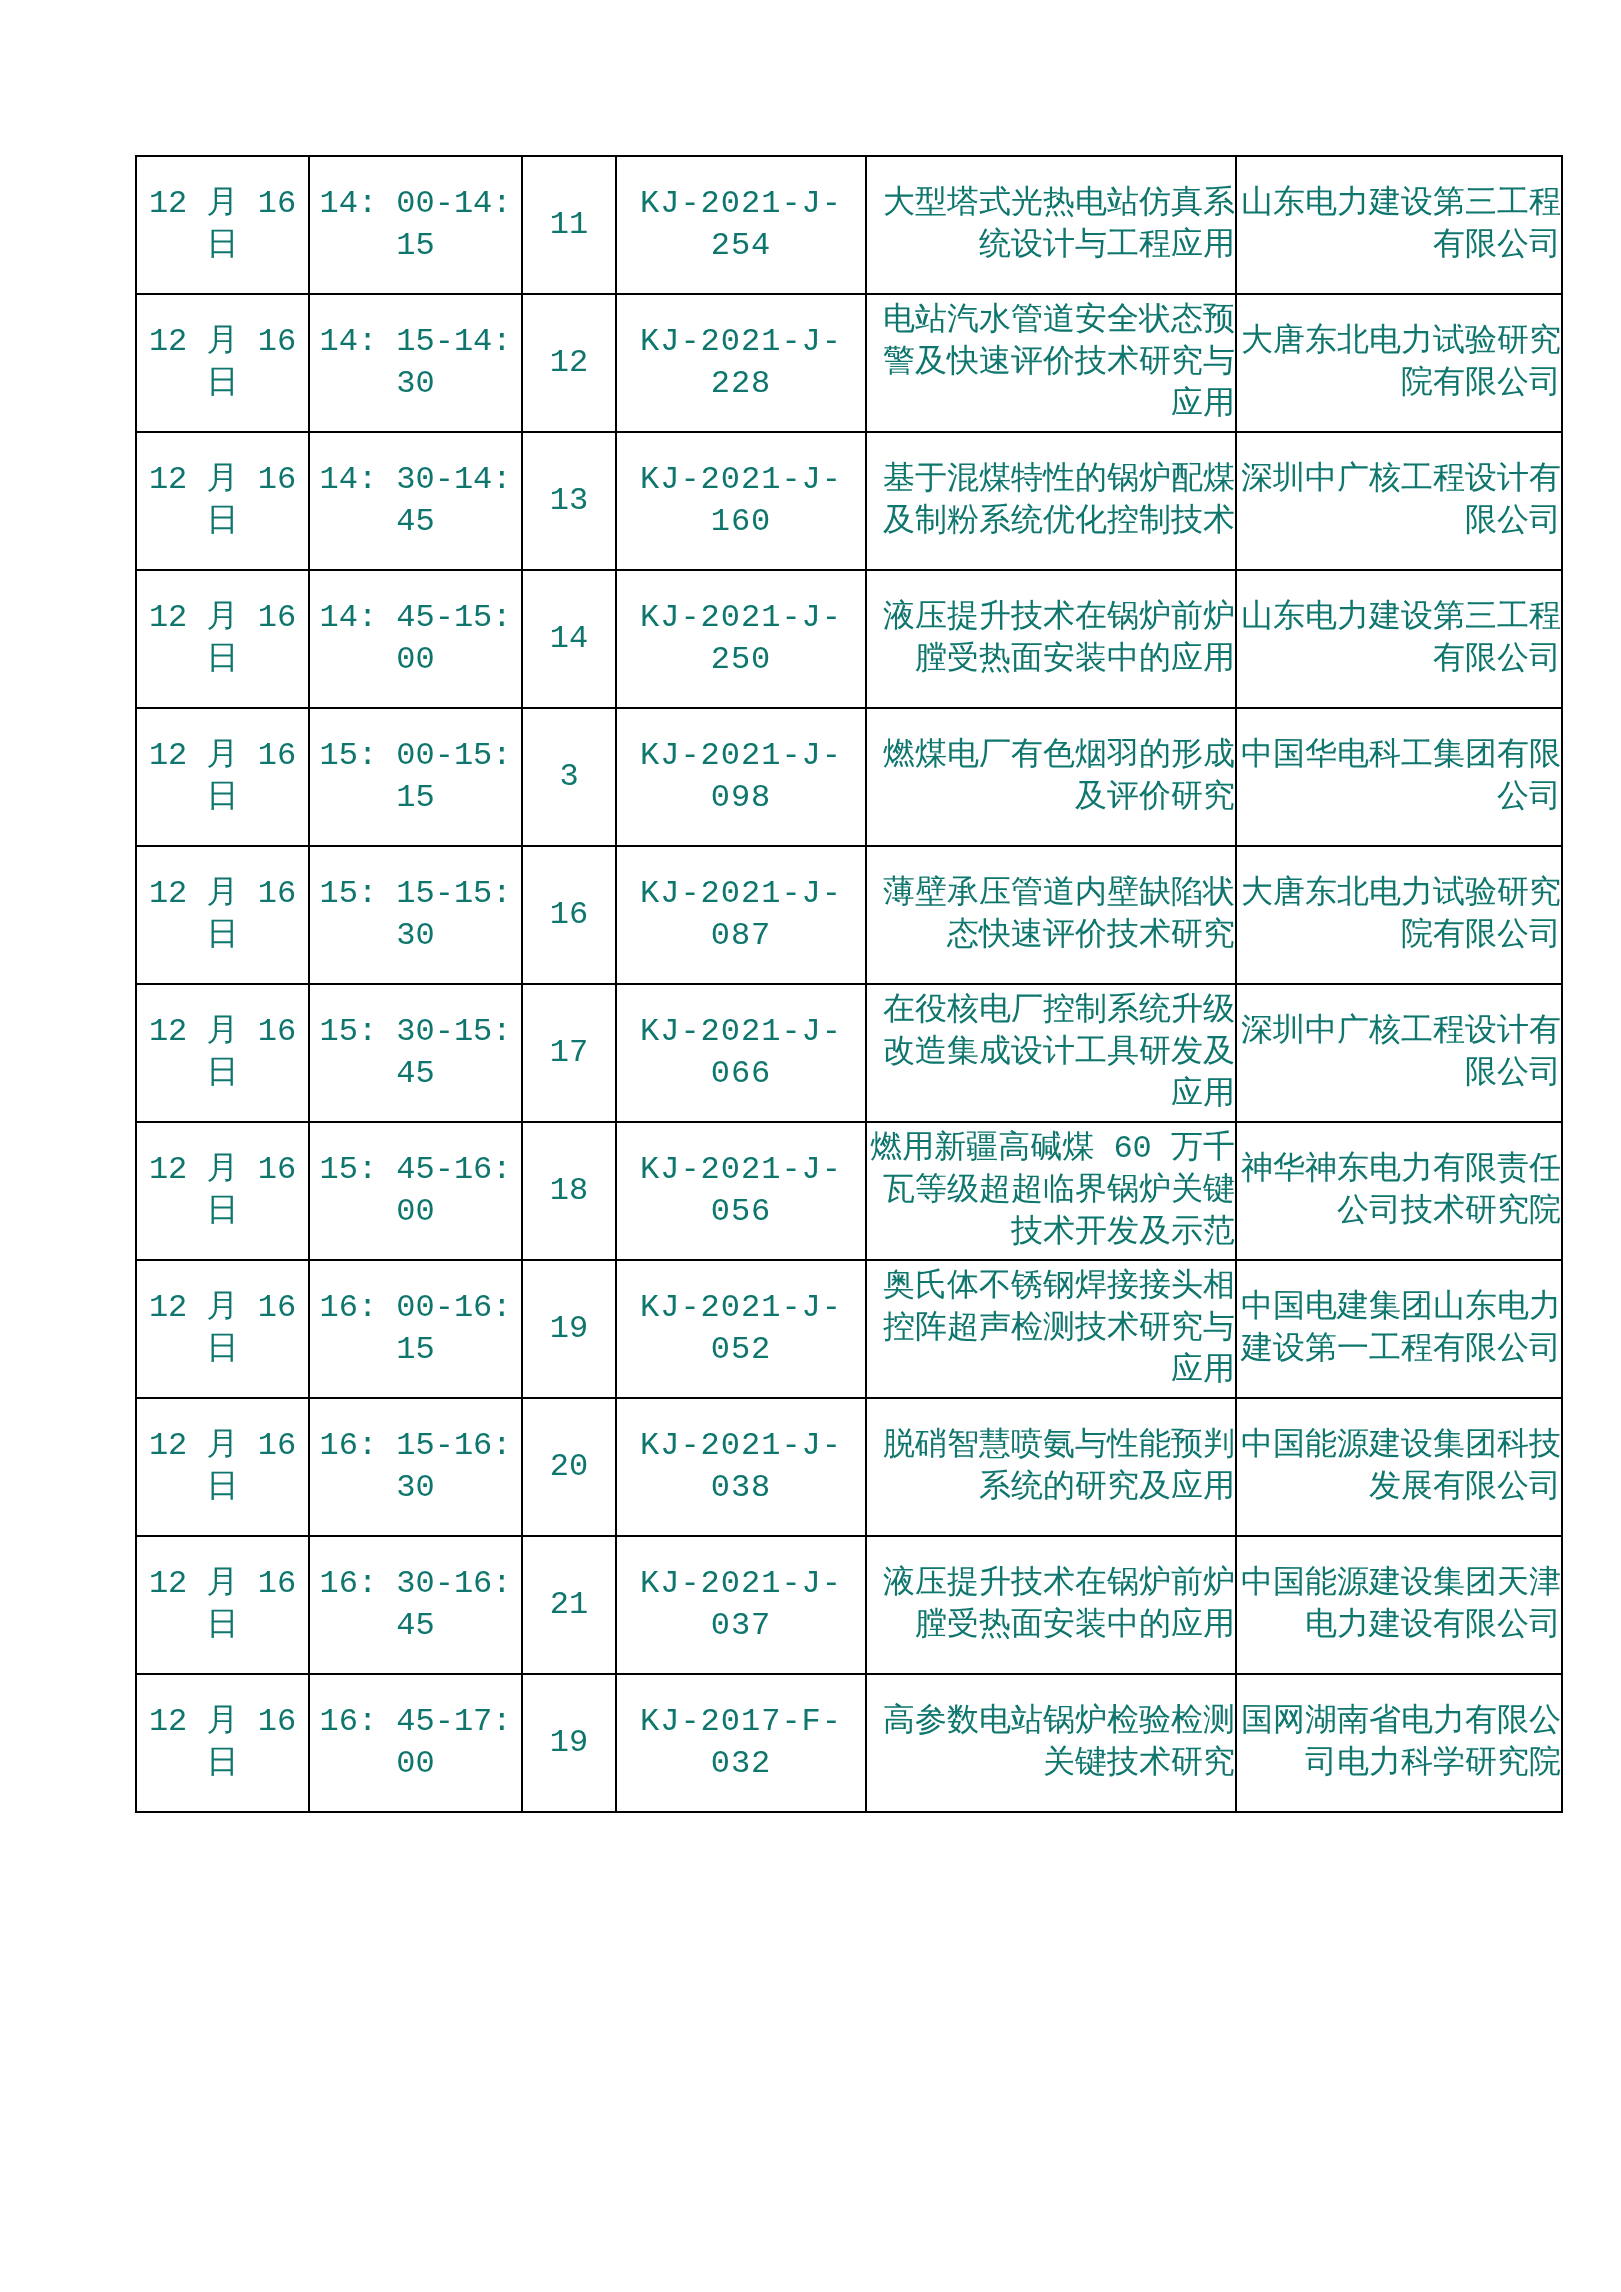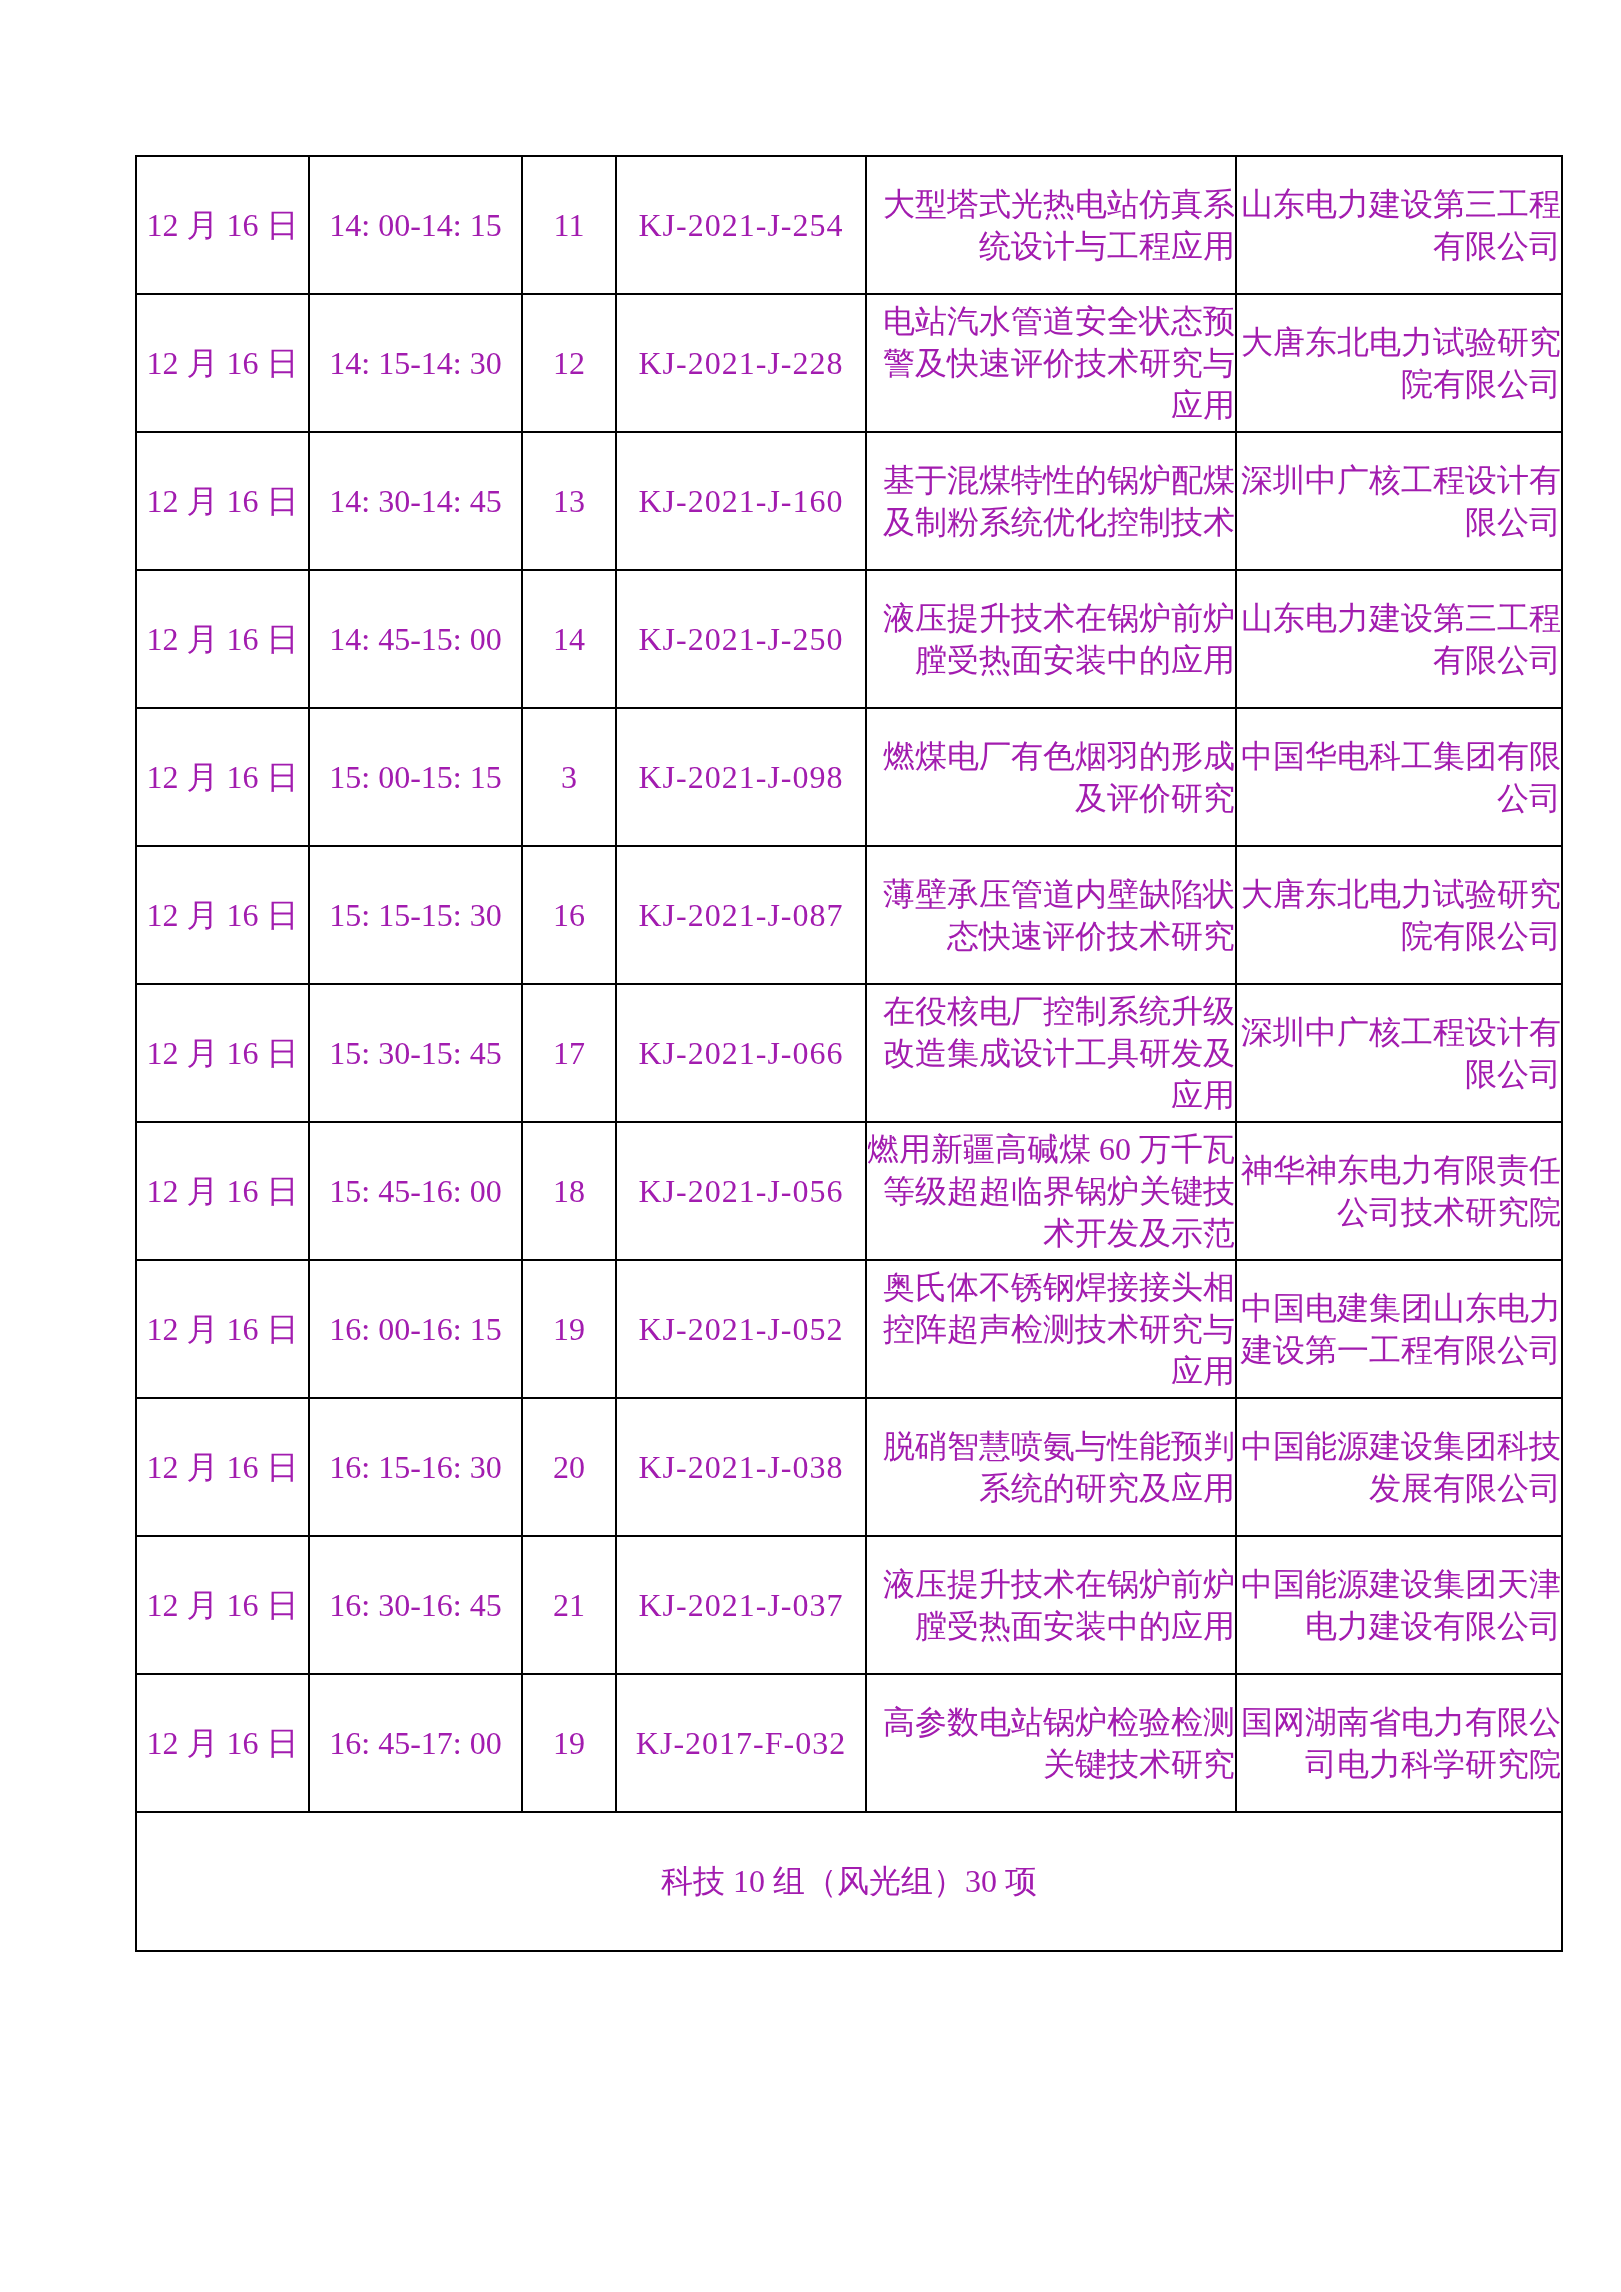--- a/index.html
+++ b/index.html
@@ -1,19 +1,19 @@
 <!DOCTYPE html>
 <html><head>
 <meta charset="utf-8">
 <style>
   html,body{margin:0;padding:0;background:#ffffff;}
   body{width:1621px;height:2293px;}
   .sheet{
     position:relative;width:1621px;height:1708px;background:#ffffff;
-    color:#a21caf;font-family:Liberation Serif, serif;
+    color:#0f766e;font-family:Liberation Mono, monospace;
   }
   table.schedule{
     position:absolute;left:135px;top:155px;width:1426px;
     border-collapse:collapse;table-layout:fixed;
     border:2.9px solid #000000;
     font-size:32px;line-height:1.32;
   }
   table.schedule td{
     border:2px solid #000000;
     overflow:hidden;
@@ -131,19 +131,16 @@
         <td class="c-left">中国能源建设集团天津电力建设有限公司</td>
       </tr>
       <tr class="body-row">
         <td class="c-center">12 月 16 日</td>
         <td class="c-center">16: 45-17: 00</td>
         <td class="c-center">19</td>
         <td class="c-center c-code">KJ-2017-F-032</td>
         <td class="c-left">高参数电站锅炉检验检测关键技术研究</td>
         <td class="c-left">国网湖南省电力有限公司电力科学研究院</td>
       </tr>
-      <tr class="section-row">
-        <td class="section-cell" colspan="6">科技 10 组（风光组）30 项</td>
-      </tr>
     </tbody>
   </table>
 </div>
 
 
 </body></html>

